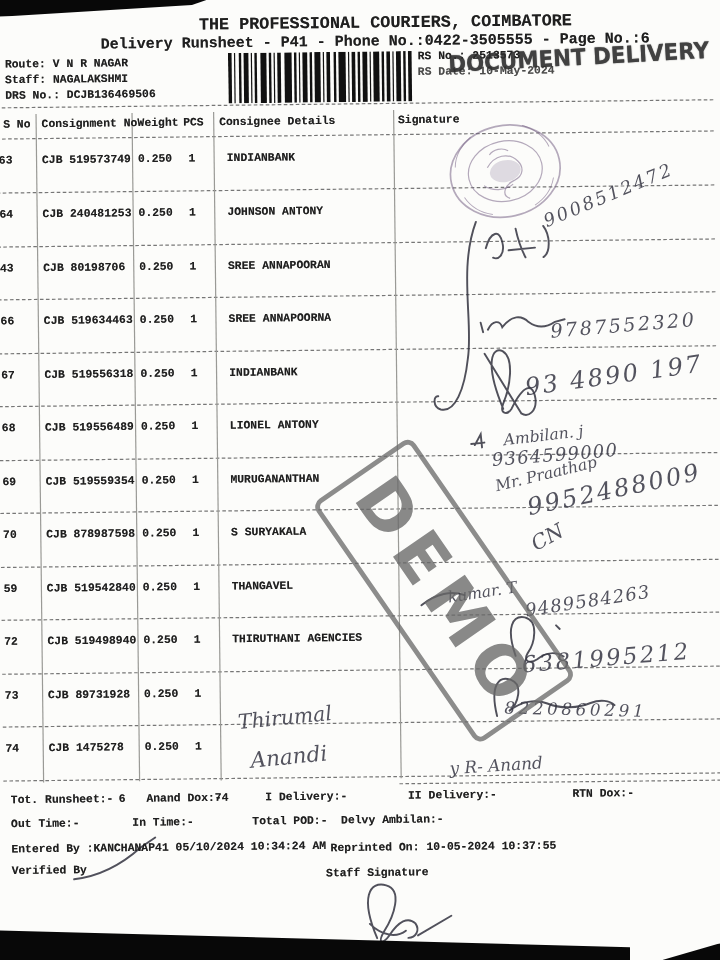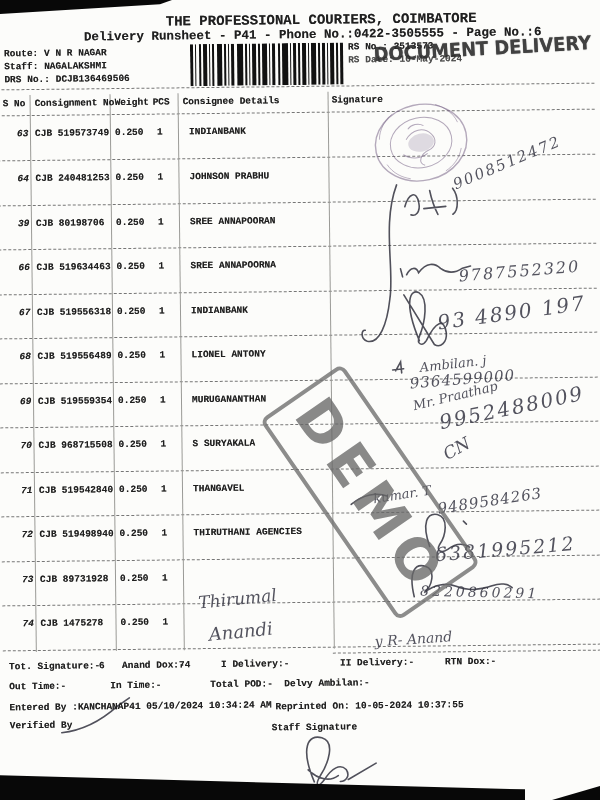--- a/index.html
+++ b/index.html
@@ -9,21 +9,21 @@
   .t{position:absolute;font-weight:700;font-size:9.5px;white-space:pre;letter-spacing:0;color:#1f1f1f;
      text-shadow:0 0 .4px rgba(40,40,40,.6);}
   .title{font-size:14px;}
   .subtitle{font-size:12.5px;}
   .sep{position:absolute;left:0;width:598px;border-top:1px dashed #4a4a4a;opacity:.75;}
   .sep.short{left:330px;width:268px;}
   .vline{position:absolute;top:92px;height:557px;width:1px;background:#9a9a96;}
   .row .c{position:absolute;font-weight:700;font-size:9.5px;white-space:pre;color:#1f1f1f;
           text-shadow:0 0 .4px rgba(40,40,40,.6);}
   .row{position:absolute;left:0;width:600px;height:40px;}
-  .c.sno{left:20px;font-style:italic;} .c.cn{left:38px;} .c.wt{left:118px;} .c.pcs{left:160px;} .c.name{left:192px;}
+  .c.sno{left:2px;} .c.cn{left:38px;} .c.wt{left:118px;} .c.pcs{left:160px;} .c.name{left:192px;}
   .hw{position:absolute;font-family:"DejaVu Serif",serif;font-style:italic;color:#3c3c49;white-space:pre;opacity:.88;}
   .stamp-demo{position:absolute;left:247px;top:443px;width:230px;height:92px;display:flex;align-items:center;justify-content:center;
       border:4px solid #6d6d6d;border-radius:8px;color:#696969;font-family:"DejaVu Sans",sans-serif;font-weight:700;
       font-size:56px;letter-spacing:8px;transform:rotate(56deg);opacity:.78;padding-left:6px;}
   .stamp-delivery{position:absolute;left:377px;top:44px;font-family:"DejaVu Sans",sans-serif;font-weight:700;
       font-size:19px;color:#2d2d2d;transform:rotate(-2.5deg) scaleX(.94);transform-origin:left top;
       letter-spacing:0px;opacity:.9;text-shadow:0 0 1px #444;white-space:pre;}
   .edge{position:absolute;background:#080808;}
   svg.overlay{position:absolute;left:0;top:0;}
 </style>
@@ -113,24 +113,24 @@
         <span class="c cn">CJB 519573749</span>
         <span class="c wt">0.250</span>
         <span class="c pcs">1</span>
         <span class="c name">INDIANBANK</span>
     </div>
     <div class="row" style="top:170px">
       <span class="c sno">64</span>
         <span class="c cn">CJB 240481253</span>
         <span class="c wt">0.250</span>
         <span class="c pcs">1</span>
-        <span class="c name">JOHNSON PRABHU</span>
+        <span class="c name">JOHNSON ANTONY</span>
     </div>
     <div class="row" style="top:215px">
-      <span class="c sno">39</span>
+      <span class="c sno">43</span>
         <span class="c cn">CJB 80198706</span>
         <span class="c wt">0.250</span>
         <span class="c pcs">1</span>
         <span class="c name">SREE ANNAPOORAN</span>
     </div>
     <div class="row" style="top:259px">
       <span class="c sno">66</span>
         <span class="c cn">CJB 519634463</span>
         <span class="c wt">0.250</span>
         <span class="c pcs">1</span>
@@ -152,27 +152,27 @@
     </div>
     <div class="row" style="top:393px">
       <span class="c sno">69</span>
         <span class="c cn">CJB 519559354</span>
         <span class="c wt">0.250</span>
         <span class="c pcs">1</span>
         <span class="c name">MURUGANANTHAN</span>
     </div>
     <div class="row" style="top:437px">
       <span class="c sno">70</span>
-        <span class="c cn">CJB 968715508</span>
+        <span class="c cn">CJB 878987598</span>
         <span class="c wt">0.250</span>
         <span class="c pcs">1</span>
         <span class="c name">S SURYAKALA</span>
     </div>
     <div class="row" style="top:482px">
-      <span class="c sno">71</span>
+      <span class="c sno">59</span>
         <span class="c cn">CJB 519542840</span>
         <span class="c wt">0.250</span>
         <span class="c pcs">1</span>
         <span class="c name">THANGAVEL</span>
     </div>
     <div class="row" style="top:526px">
       <span class="c sno">72</span>
         <span class="c cn">CJB 519498940</span>
         <span class="c wt">0.250</span>
         <span class="c pcs">1</span>
@@ -227,27 +227,27 @@
         <ellipse cx="424" cy="144" rx="31" ry="25" stroke-width="1"></ellipse>
         <path stroke-width="1" d="M410,138 c8,-9 20,-9 26,0 c4,6 2,13 -6,15 c-9,2 -14,10 -7,14"></path>
         <path stroke-width="1" d="M404,152 c6,6 16,8 24,4 M414,128 c4,-4 12,-4 16,0"></path>
         <ellipse cx="424" cy="144" rx="13" ry="9" fill="rgba(120,100,135,.22)" stroke="none"></ellipse>
         <path stroke-width=".8" d="M384,132 c2,-10 10,-18 18,-22 M464,132 c-2,-10 -10,-18 -18,-22 M386,158 c4,10 12,16 20,19 M462,158 c-4,10 -12,16 -20,19"></path>
       </g>
     </svg>
 
     <div class="stamp-demo">DEMO</div>
 
-    <div class="t" style="left:6px;top:658px">Tot. Signature:-</div>
+    <div class="t" style="left:6px;top:658px">Tot. Runsheet:-</div>
     <div class="t" style="left:96px;top:658px">6</div>
     <div class="t" style="left:119px;top:658px">Anand Dox:-</div>
     <div class="t" style="left:176px;top:658px">74</div>
     <div class="t" style="left:218px;top:658px">I Delivery:-</div>
     <div class="t" style="left:337px;top:658px">II Delivery:-</div>
-    <div class="t" style="left:442px;top:658px">RTN Dox:-</div>
+    <div class="t" style="left:474px;top:658px">RTN Dox:-</div>
 
     <div class="t" style="left:6px;top:678px">Out Time:-</div>
     <div class="t" style="left:107px;top:678px">In Time:-</div>
     <div class="t" style="left:207px;top:678px">Total POD:-</div>
     <div class="t" style="left:281px;top:678px">Delvy Ambilan:-</div>
 
     <div class="t" style="left:6px;top:699px">Entered By :KANCHANAP41 05/10/2024 10:34:24 AM</div>
     <div class="t" style="left:272px;top:701px">Reprinted On: 10-05-2024 10:37:55</div>
 
     <div class="t" style="left:6px;top:717px">Verified By</div>

